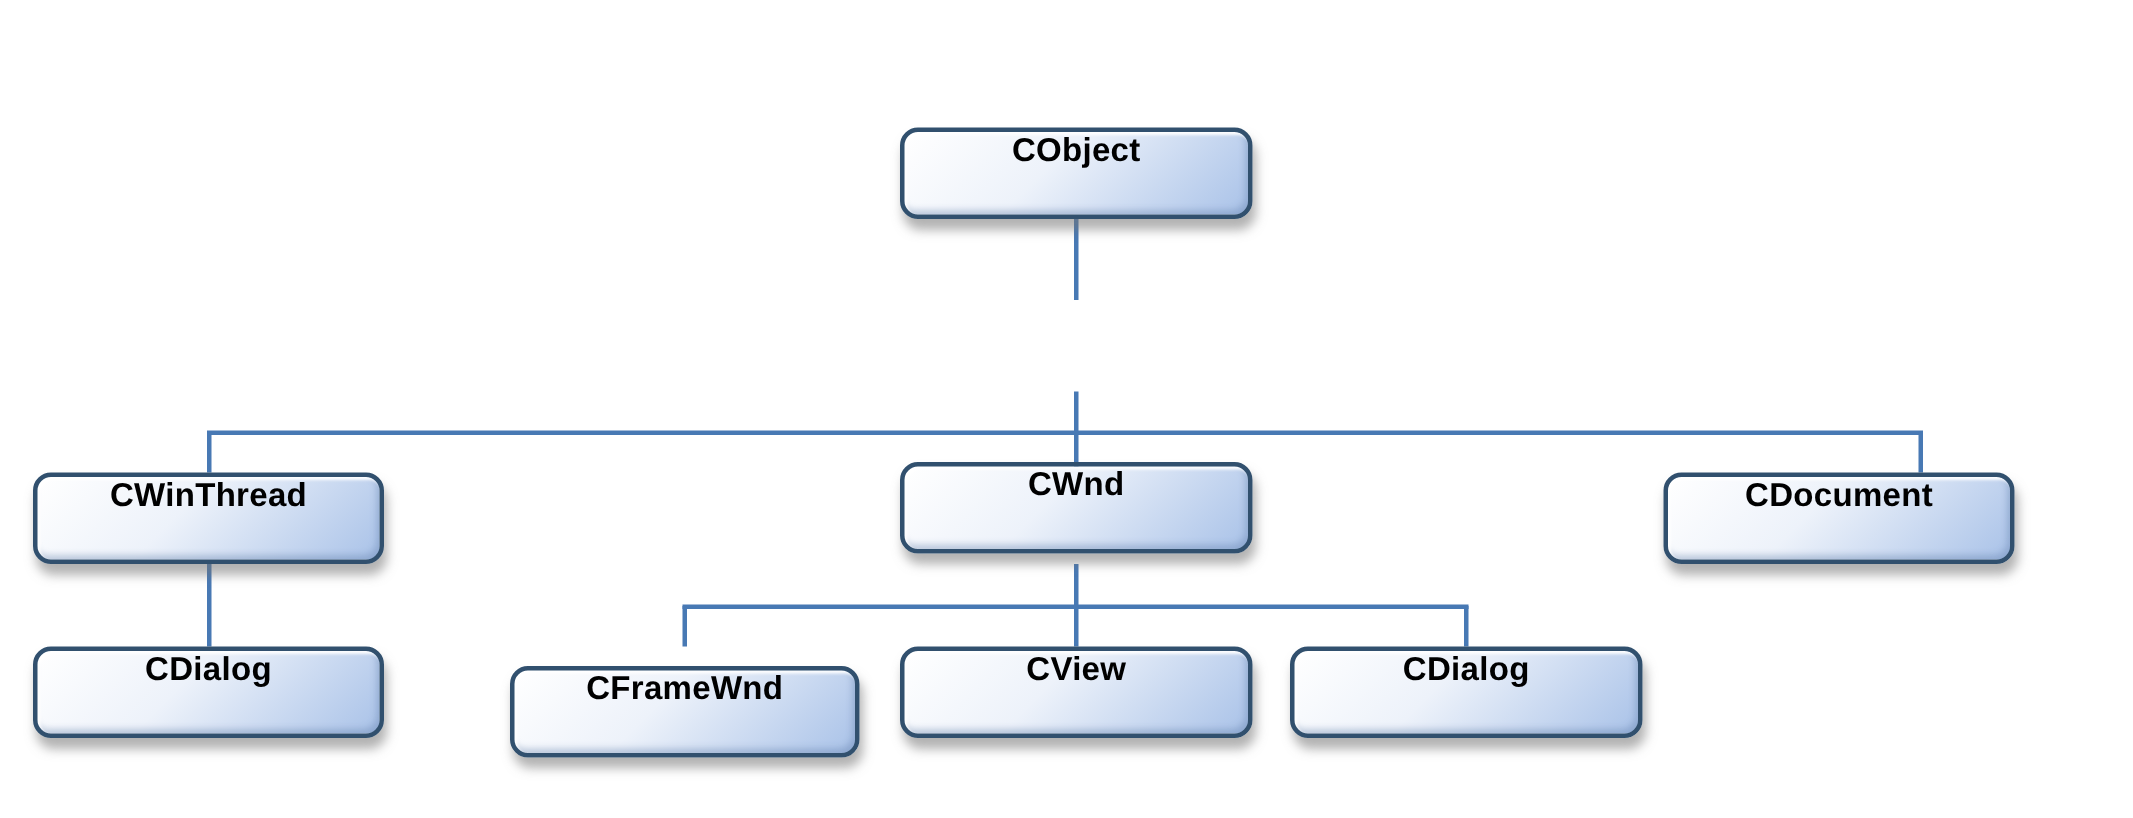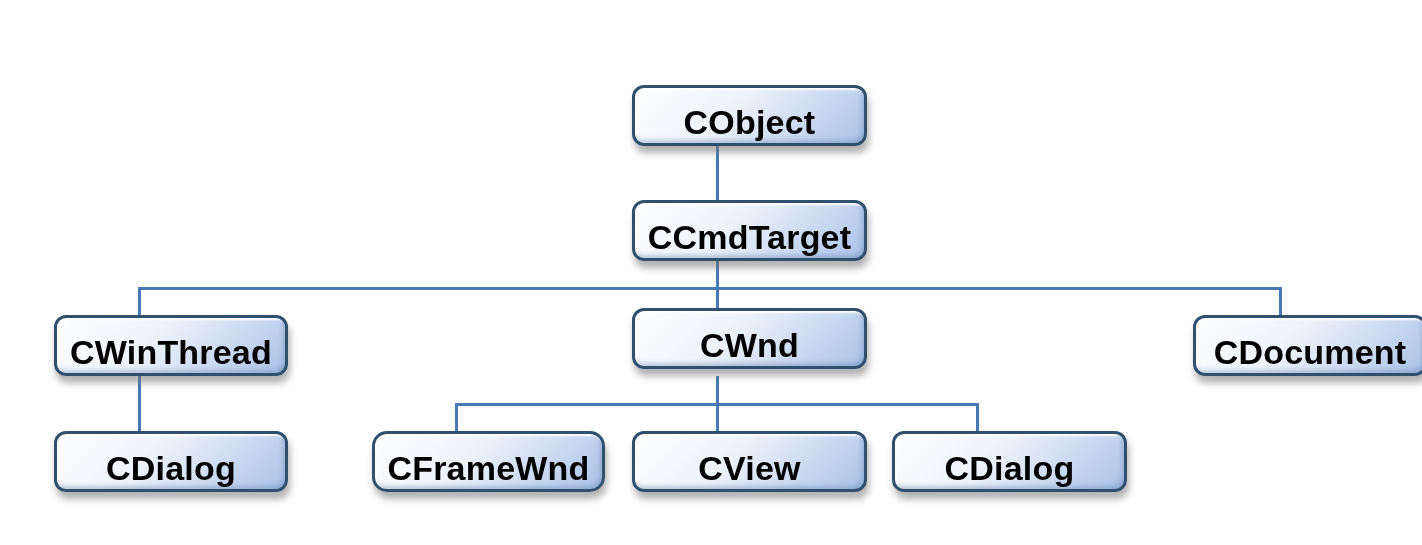--- a/index.html
+++ b/index.html
@@ -15,32 +15,31 @@
     overflow: hidden;
     font-family: "Liberation Sans", sans-serif;
   }
   .node {
     position: absolute;
     box-sizing: border-box;
     z-index: 2;
     border: 3px solid #31506e;
     border-radius: 12px;
     display: flex;
-    align-items: flex-end;
+    align-items: flex-start;
     justify-content: center;
     font-weight: bold;
-    font-size: 34px;
+    font-size: 22px;
     letter-spacing: 0.2px;
     color: #000000;
     background: linear-gradient(135deg, #ffffff 0%, #edf2fa 42%, #a9c2e8 100%);
     box-shadow:
       2px 7px 7px rgba(115, 115, 115, 0.55),
       inset 2px 2px 2px rgba(255, 255, 255, 0.95),
       inset -2px -3px 4px rgba(96, 126, 172, 0.38);
-    margin-left: 32px;
   }
   .node span {
     transform: translateY(-1px);
   }
   .connector {
     position: absolute;
     z-index: 1;
     background: #4879b4;
   }
 </style>
@@ -56,36 +55,33 @@
     <div class="connector" style="left: 1278.5px; top: 288px; width: 3px; height: 27px; background: rgb(72, 121, 180);"></div>
     <div class="connector" style="left: 137.5px; top: 376px; width: 3px; height: 55px; background: rgb(72, 121, 180);"></div>
     <div class="connector" style="left: 716px; top: 376px; width: 3px; height: 28px; background: rgb(72, 121, 180);"></div>
     <div class="connector" style="left: 455px; top: 402.5px; width: 524px; height: 3px; background: rgb(72, 121, 180);"></div>
     <div class="connector" style="left: 455px; top: 404px; width: 3px; height: 27px; background: rgb(72, 121, 180);"></div>
     <div class="connector" style="left: 716px; top: 404px; width: 3px; height: 27px; background: rgb(72, 121, 180);"></div>
     <div class="connector" style="left: 976px; top: 404px; width: 3px; height: 27px; background: rgb(72, 121, 180);"></div>
     <div class="node" style="left: 600px; top: 85px; width: 235px; height: 61px; border-color: rgb(49, 80, 110); color: rgb(0, 0, 0); background: linear-gradient(135deg, rgb(255, 255, 255) 0%, rgb(237, 242, 250) 42%, rgb(169, 194, 232) 100%);">
       <span>CObject</span>
     </div>
-    <div class="node" style="left: 600px; top: 200px; width: 235px; height: 61px; border-color: rgb(49, 80, 110); color: rgb(0, 0, 0); background: linear-gradient(135deg, rgb(255, 255, 255) 0%, rgb(237, 242, 250) 42%, rgb(169, 194, 232) 100%);">
-      <span>CCmdTarget</span>
-    </div>
     <div class="node" style="left: 22px; top: 315px; width: 234px; height: 61px; border-color: rgb(49, 80, 110); color: rgb(0, 0, 0); background: linear-gradient(135deg, rgb(255, 255, 255) 0%, rgb(237, 242, 250) 42%, rgb(169, 194, 232) 100%);">
       <span>CWinThread</span>
     </div>
     <div class="node" style="left: 600px; top: 308px; width: 235px; height: 61px; border-color: rgb(49, 80, 110); color: rgb(0, 0, 0); background: linear-gradient(135deg, rgb(255, 255, 255) 0%, rgb(237, 242, 250) 42%, rgb(169, 194, 232) 100%);">
       <span>CWnd</span>
     </div>
-    <div class="node" style="left: 1161px; top: 315px; width: 234px; height: 61px; border-color: rgb(49, 80, 110); color: rgb(0, 0, 0); background: linear-gradient(135deg, rgb(255, 255, 255) 0%, rgb(237, 242, 250) 42%, rgb(169, 194, 232) 100%);">
+    <div class="node" style="left: 1109px; top: 315px; width: 234px; height: 61px; border-color: rgb(49, 80, 110); color: rgb(0, 0, 0); background: linear-gradient(135deg, rgb(255, 255, 255) 0%, rgb(237, 242, 250) 42%, rgb(169, 194, 232) 100%);">
       <span>CDocument</span>
     </div>
     <div class="node" style="left: 22px; top: 431px; width: 234px; height: 61px; border-color: rgb(49, 80, 110); color: rgb(0, 0, 0); background: linear-gradient(135deg, rgb(255, 255, 255) 0%, rgb(237, 242, 250) 42%, rgb(169, 194, 232) 100%);">
       <span>CDialog</span>
     </div>
-    <div class="node" style="left: 340px; top: 431px; width: 233px; height: 61px; border-color: rgb(49, 80, 110); color: rgb(0, 0, 0); background: linear-gradient(135deg, rgb(255, 255, 255) 0%, rgb(237, 242, 250) 42%, rgb(169, 194, 232) 100%); border-radius: 15px;">
+    <div class="node" style="left: 340px; top: 444px; width: 233px; height: 61px; border-color: rgb(49, 80, 110); color: rgb(0, 0, 0); background: linear-gradient(135deg, rgb(255, 255, 255) 0%, rgb(237, 242, 250) 42%, rgb(169, 194, 232) 100%);">
       <span>CFrameWnd</span>
     </div>
     <div class="node" style="left: 860px; top: 431px; width: 235px; height: 61px; border-color: rgb(49, 80, 110); color: rgb(0, 0, 0); background: linear-gradient(135deg, rgb(255, 255, 255) 0%, rgb(237, 242, 250) 42%, rgb(169, 194, 232) 100%);">
       <span>CDialog</span>
     </div>
     <div class="node" style="left: 600px; top: 431px; width: 235px; height: 61px; border-color: rgb(49, 80, 110); color: rgb(0, 0, 0); background: linear-gradient(135deg, rgb(255, 255, 255) 0%, rgb(237, 242, 250) 42%, rgb(169, 194, 232) 100%);">
       <span>CView</span>
     </div>
   </div>
 

